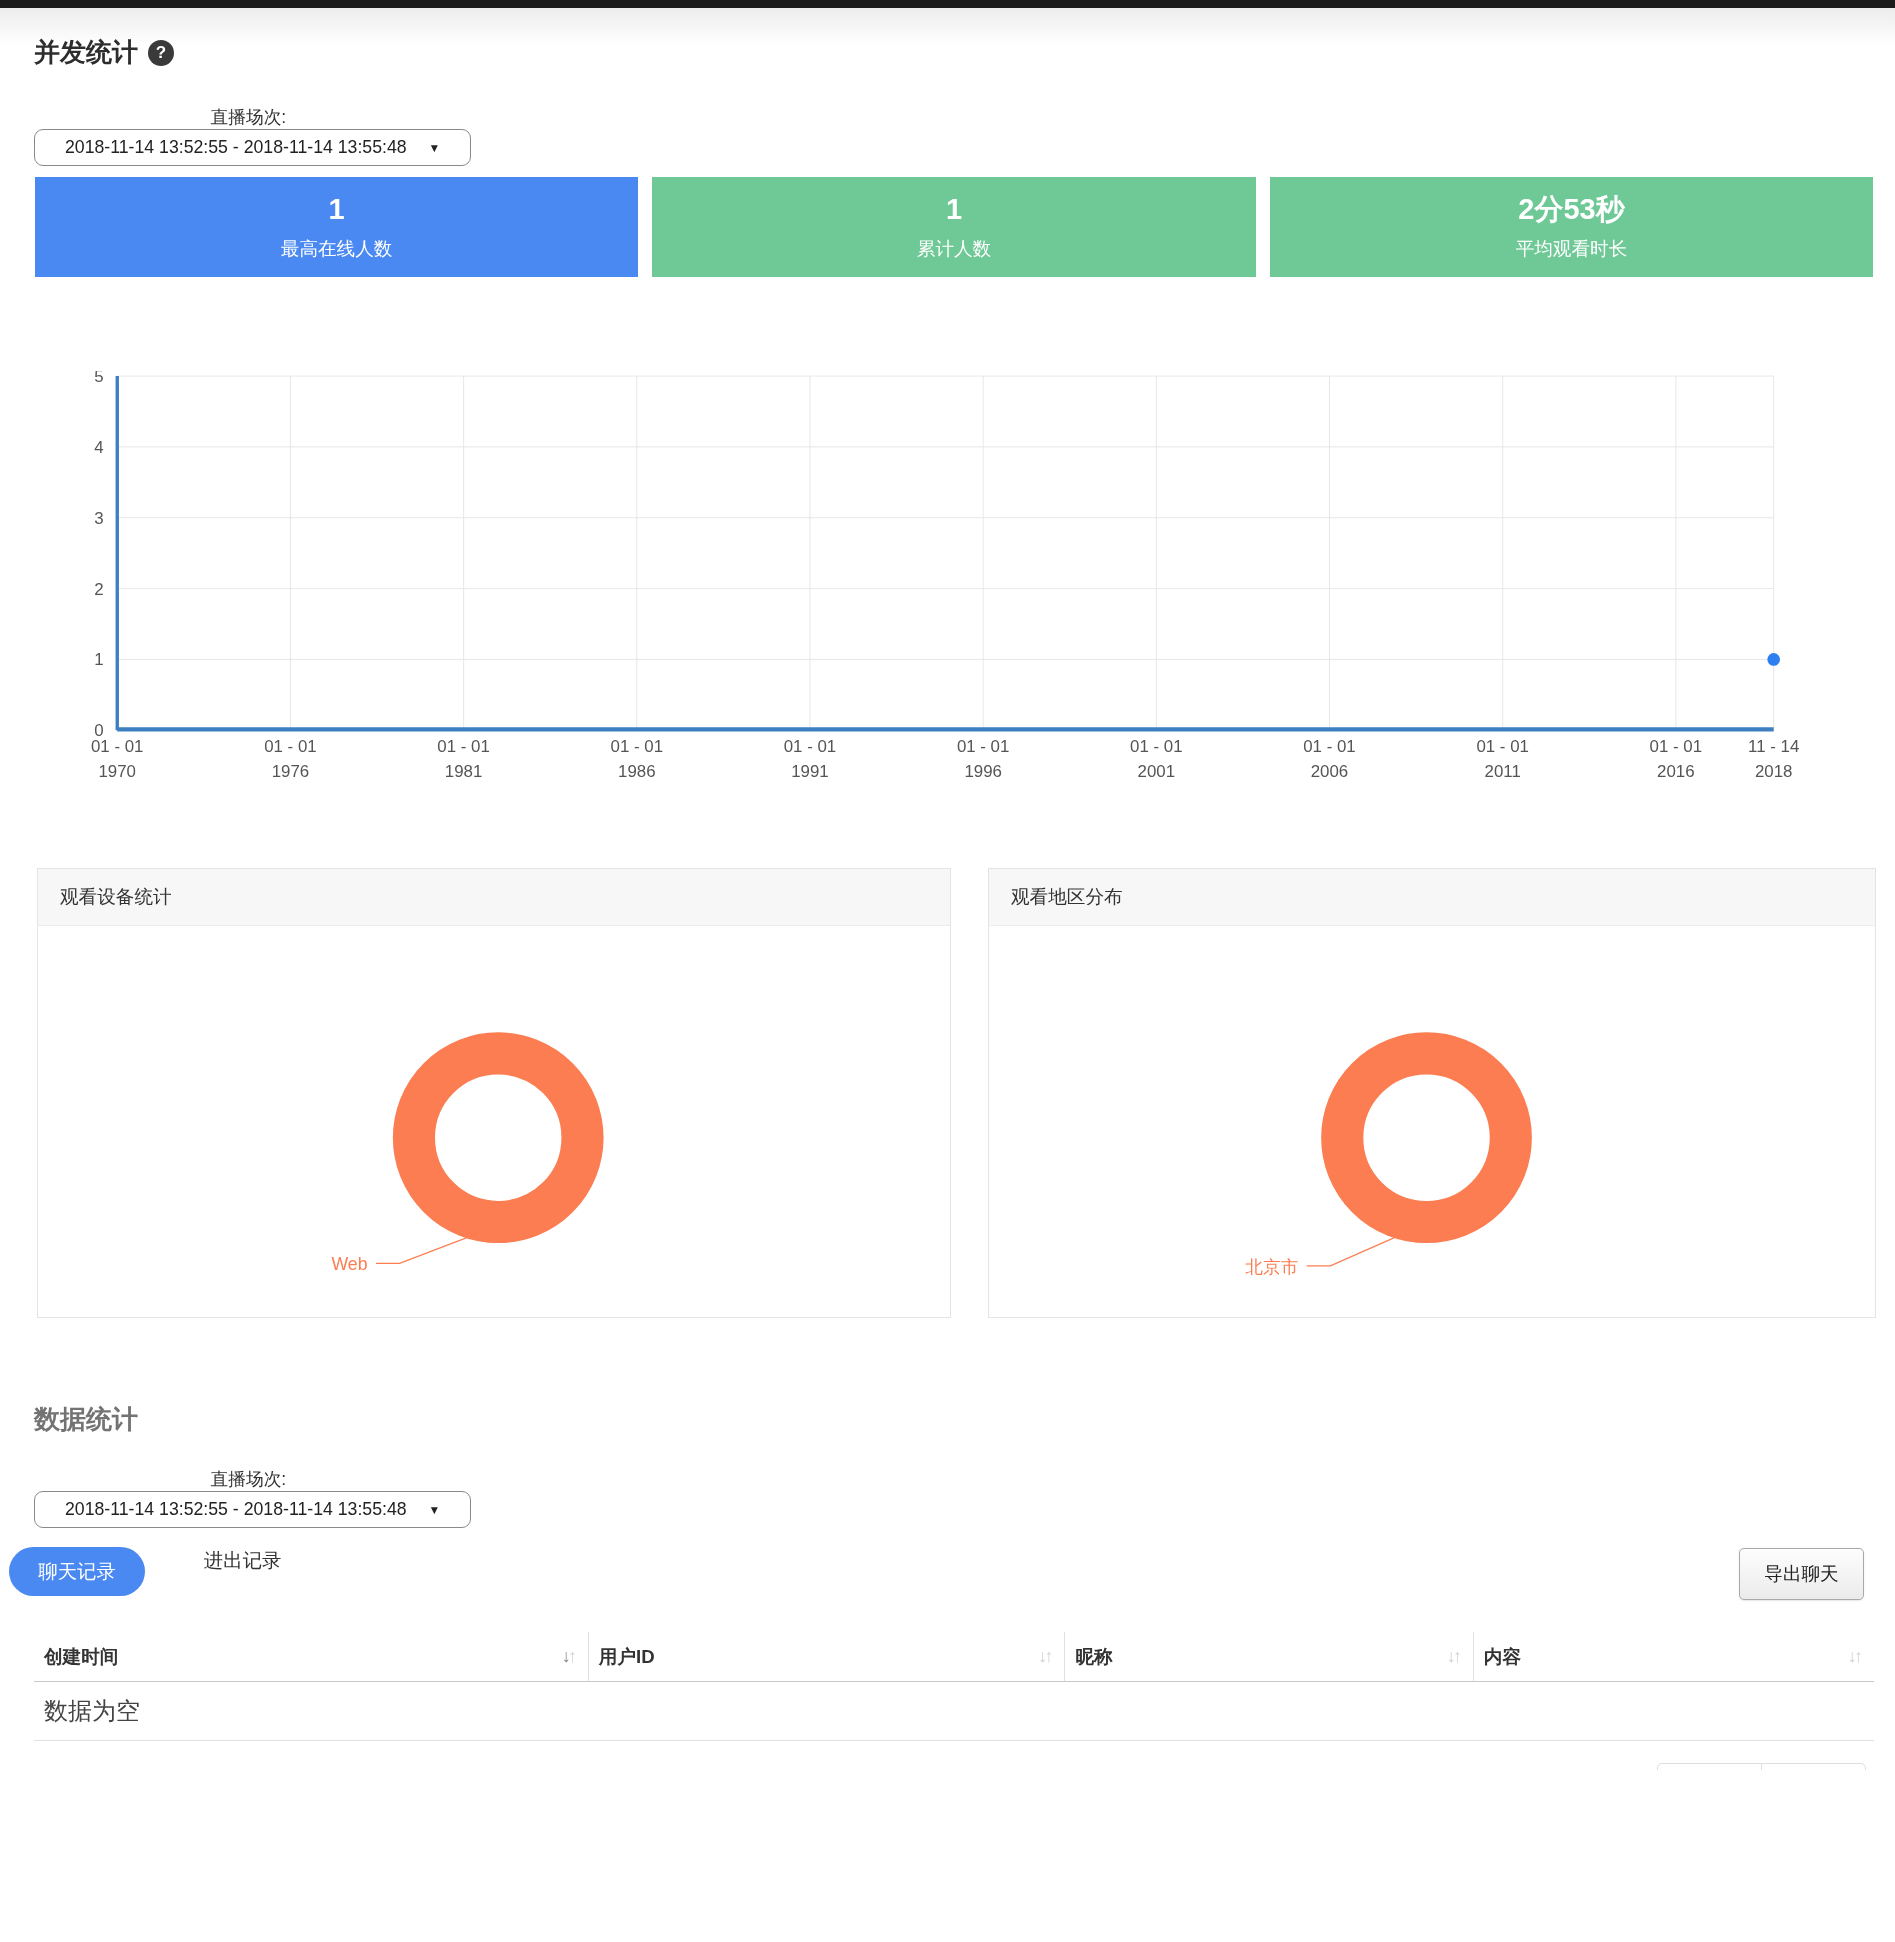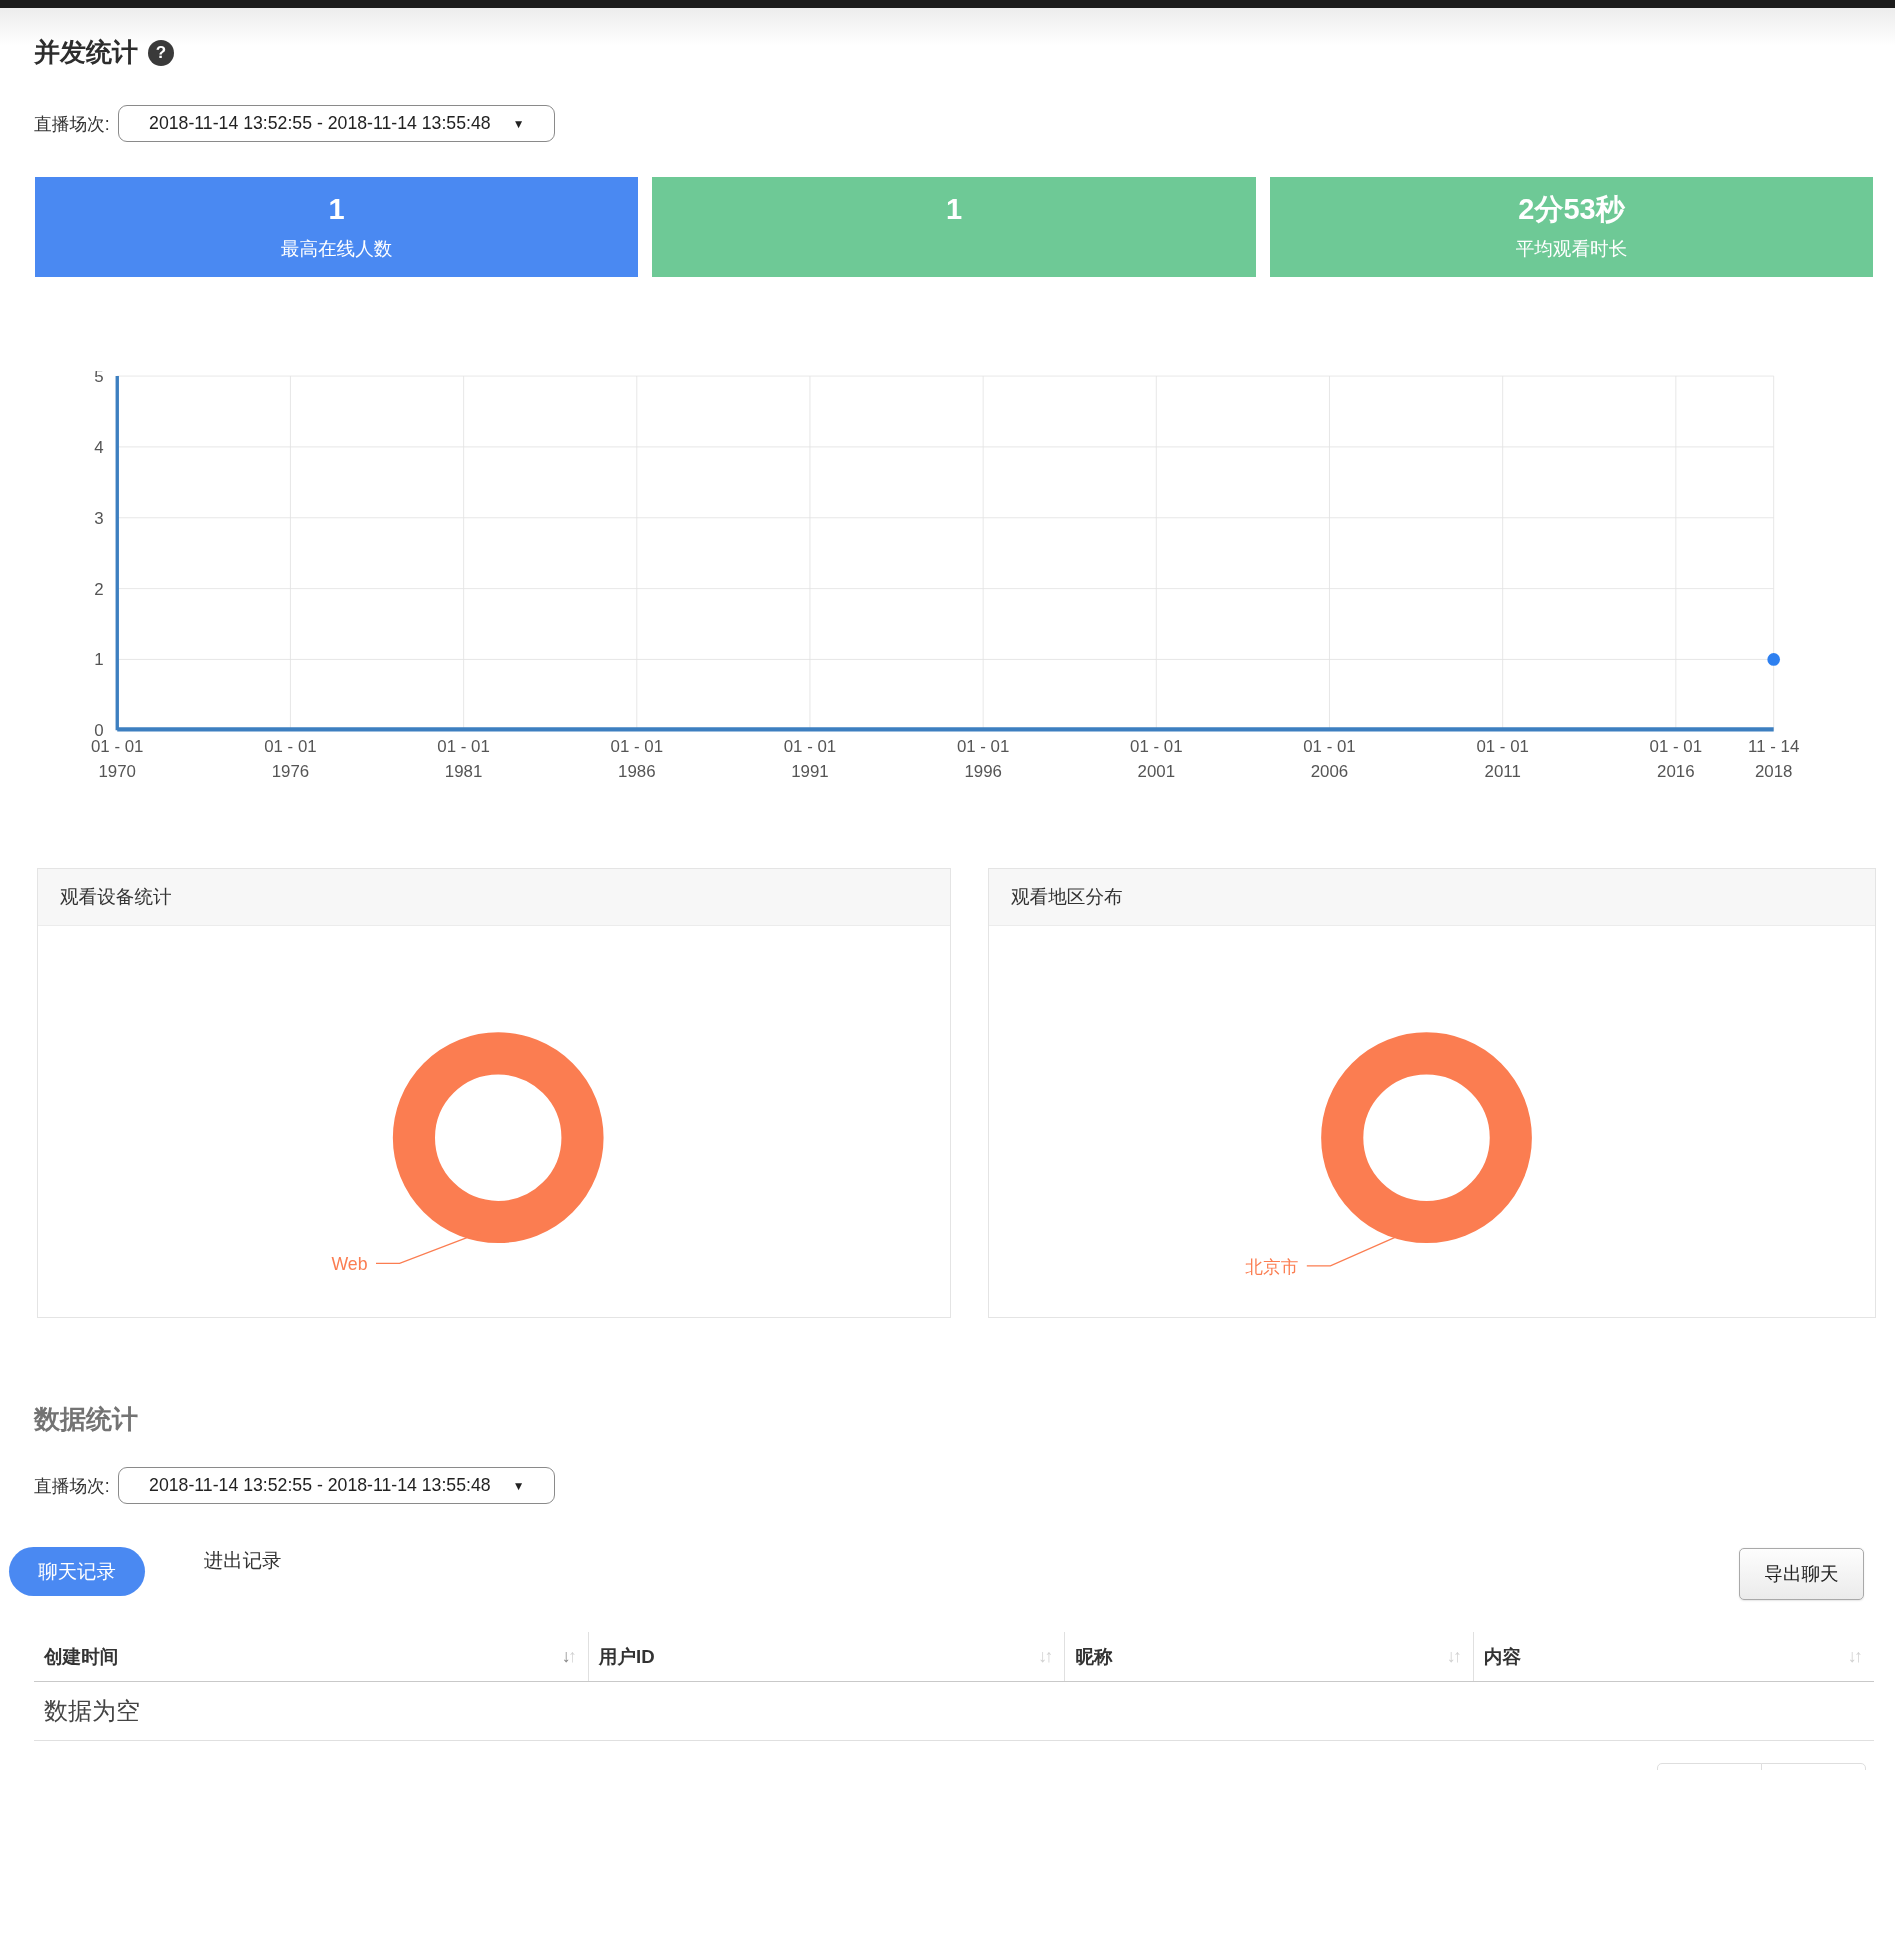--- a/index.html
+++ b/index.html
@@ -5,21 +5,21 @@
   html,body{margin:0;padding:0;background:#fff;}
   .page{position:relative;width:1896px;height:1770px;background:#fff;overflow:hidden;
         font-family:"Liberation Sans","DejaVu Sans",sans-serif;color:#333;}
   .topbar{position:absolute;left:0;top:0;width:100%;height:7.6px;background:#1b1b1b;}
   .topfade{position:absolute;left:0;top:7.6px;width:100%;height:37px;
            background:linear-gradient(#ececec,#ffffff);}
   .page-title{position:absolute;left:34px;top:35px;display:flex;align-items:center;gap:10px;}
   .page-title .t{font-size:26px;font-weight:bold;color:#2d2d2d;}
   .help{width:26px;height:26px;border-radius:50%;background:#3a3a3a;color:#fff;
         font-size:17px;font-weight:bold;display:flex;align-items:center;justify-content:center;}
-  .field-row{position:absolute;left:34px;display:flex;align-items:center;font-size:17.7px;color:#333;}
+  .field-row{position:absolute;left:34px;display:flex;align-items:center;font-size:17.7px;color:#333;flex-direction:column;}
   .field-row .lbl{margin-right:8.4px;}
   .select{height:37px;min-width:422px;box-sizing:border-box;border:1.7px solid #8a8a8a;border-radius:9px;
           background:#fff;display:flex;align-items:center;justify-content:space-between;
           padding:0 30px;font-size:17.7px;color:#222;cursor:default;}
   .select .caret{font-size:11.8px;color:#222;margin-left:22px;}
   .cards{position:absolute;left:35px;top:177px;width:1838px;display:flex;gap:14.3px;}
   .card{flex:1;height:100px;color:#fff;text-align:center;padding-top:13.5px;box-sizing:border-box;}
   .card .v{font-size:29px;font-weight:bold;line-height:37px;}
   .card .l{font-size:18.6px;margin-top:8.4px;}
   .chart-wrap{position:absolute;left:0;top:371px;width:1896px;height:447px;}
@@ -75,20 +75,21 @@
     </div>
   </div>
 
   <div class="cards">
     <div class="card" style="background: rgb(74, 137, 242);">
       <div class="v">1</div>
       <div class="l">最高在线人数</div>
     </div>
     <div class="card" style="background: rgb(110, 201, 150);">
       <div class="v">1</div>
+      <div class="l">累计人数</div>
     </div>
     <div class="card" style="background: rgb(110, 201, 150);">
       <div class="v">2分53秒</div>
       <div class="l">平均观看时长</div>
     </div>
   </div>
 
   <div class="chart-wrap">
     <svg id="line-chart" width="1896" height="447" viewBox="0 0 2248 530">
         <line x1="139" y1="426" x2="2103" y2="426" stroke="#e2e2e2" stroke-width="1"></line>

